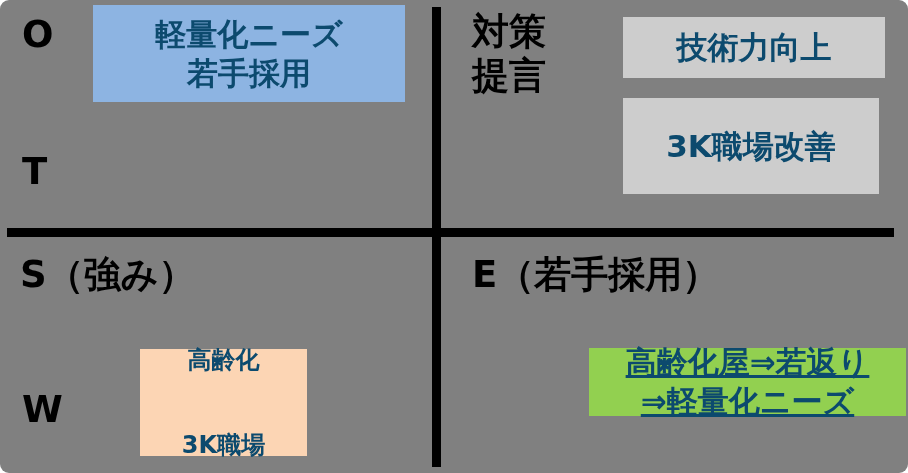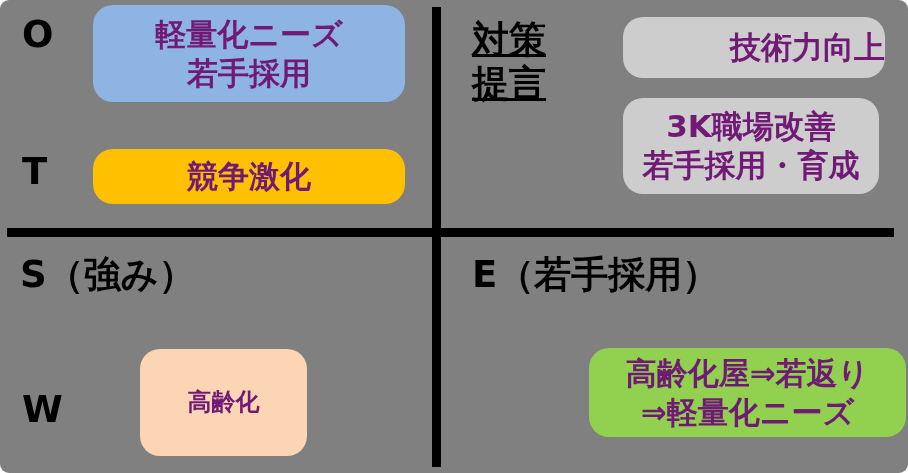--- a/index.html
+++ b/index.html
@@ -37,83 +37,79 @@
     font-size: 37px;
     line-height: 44px;
     white-space: nowrap;
     color: #000000;
   }
   #label-o { left: 22px; top: 13px; }
   #label-t { left: 22px; top: 150px; }
   #label-s { left: 20px; top: 253px; text-align: right; }
   #label-w { left: 22px; top: 388px; }
   #label-e { left: 472px; top: 253px; }
-  #header-measures { left: 472px; top: 18px; text-decoration: underline; }
+  #header-measures { left: 472px; top: 10px; }
 
   
   .tag-box {
     display: flex;
     flex-direction: column;
     align-items: center;
     justify-content: center;
     text-align: center;
     font-weight: 700;
     font-size: 31px;
     line-height: 39px;
-    color: #701a75;
-    border-radius: 20px;
+    color: #0c4a6e;
   }
   #box-opportunity { left: 93px;  top: 5px;   width: 312px; height: 97px;  background: #8DB4E2; }
   #box-threat      { left: 93px;  top: 149px; width: 312px; height: 55px;  background: #FFC000; }
   #box-measure-1   { left: 623px; top: 17px;  width: 262px; height: 61px;  background: #CDCDCD; }
   #box-measure-2   { left: 623px; top: 98px;  width: 256px; height: 96px;  background: #CDCDCD; text-align: center; }
   #box-weakness    { left: 140px; top: 349px; width: 167px; height: 107px; background: #FCD5B4; font-size: 24px; line-height: 41px; gap: 44px; }
-  #box-effect      { left: 589px; top: 348px; width: 317px; height: 89px;  background: #92D050; font-size: 31px; line-height: 39px; }
+  #box-effect      { left: 589px; top: 348px; width: 317px; height: 68px;  background: #92D050; font-size: 31px; line-height: 39px; text-decoration: underline; }
 </style>
 </head>
 <body>
 
 <div id="stage">
 
   <div class="abs" id="v-divider"></div>
   <div class="abs" id="h-divider"></div>
 
   <div class="abs q-label" id="label-o">O</div>
 
   <div class="abs tag-box" id="box-opportunity" style="background-color: rgb(141, 180, 226);">
     <div>軽量化ニーズ</div>
     <div>若手採用</div>
   </div>
 
   <div class="abs q-label" id="label-t">T</div>
 
-  <div class="abs tag-box" id="box-threat" style="background-color: rgb(255, 192, 0);">
-    <div>競争激化</div>
-  </div>
 
   <div class="abs q-label" id="header-measures">
     <div>対策</div>
     <div>提言</div>
   </div>
 
-  <div class="abs tag-box" id="box-measure-1" style="background-color: rgb(205, 205, 205); align-items: flex-end;">
+  <div class="abs tag-box" id="box-measure-1" style="background-color: rgb(205, 205, 205);">
     <div>技術力向上</div>
   </div>
 
   <div class="abs tag-box" id="box-measure-2" style="background-color: rgb(205, 205, 205);">
     <div>3K職場改善</div>
-    <div>若手採用・育成</div>
   </div>
 
   <div class="abs q-label" id="label-s">S（強み）</div>
 
   <div class="abs q-label" id="label-w">W</div>
 
   <div class="abs tag-box" id="box-weakness" style="background-color: rgb(252, 213, 180);">
     <div>高齢化</div>
+    <div>3K職場</div>
   </div>
 
   <div class="abs q-label" id="label-e">E（若手採用）</div>
 
   <div class="abs tag-box" id="box-effect" style="background-color: rgb(146, 208, 80);">
     <div>高齢化屋⇒若返り</div>
     <div>⇒軽量化ニーズ</div>
   </div>
 
 </div>

